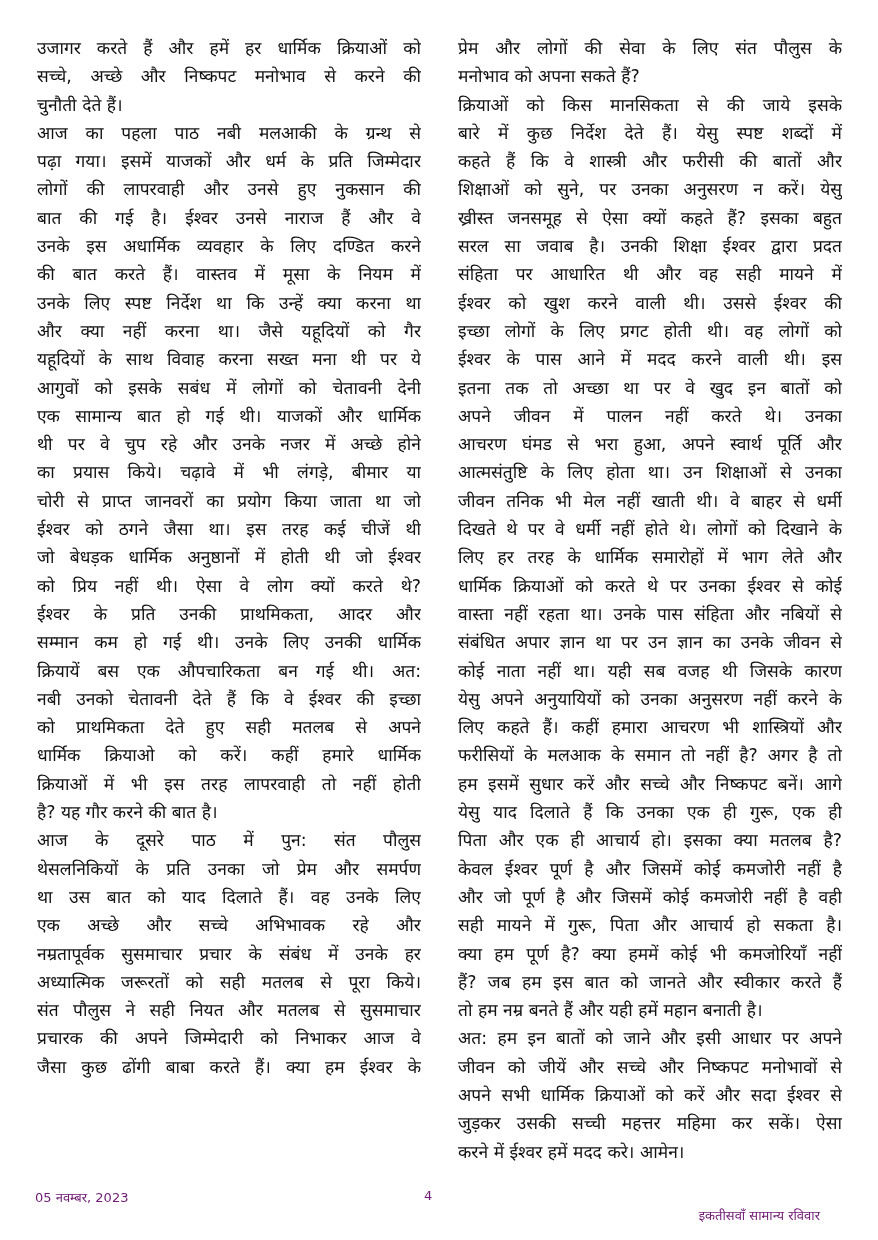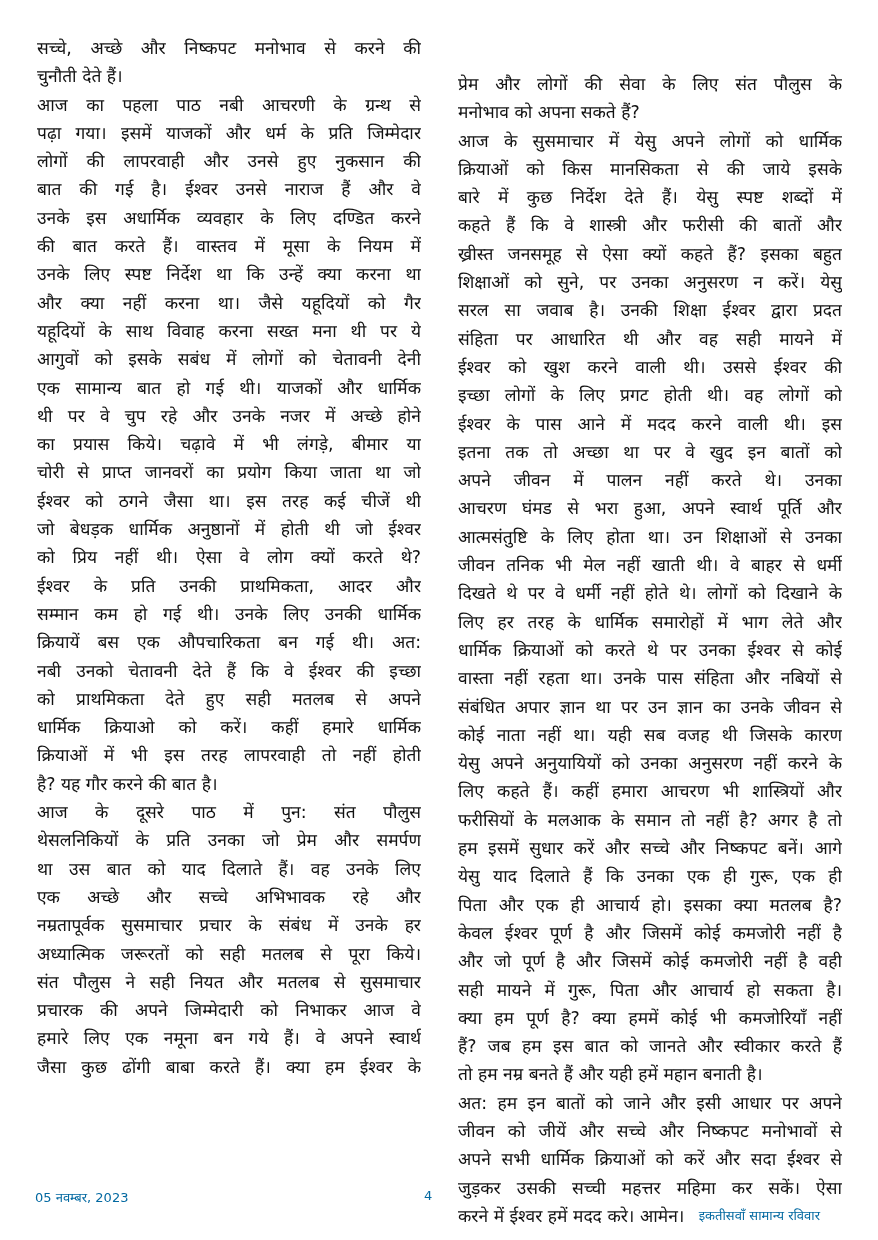--- a/index.html
+++ b/index.html
@@ -1,39 +1,40 @@
 <!DOCTYPE html>
 <html><head>
 <meta charset="utf-8">
 <style>
   html, body { margin: 0; padding: 0; background: #ffffff; }
   body { width: 878px; height: 1240px; position: relative; overflow: hidden; color: #111; }
   .page { position: absolute; left: 0; top: 0; width: 878px; height: 1240px; }
   .col { position: absolute; top: 34px; width: 384px; font-family: "DejaVu Sans", sans-serif; font-size: 17.4px; line-height: 28.3px; }
   .col.left { left: 37px; }
-  .col.right { left: 458px; margin-top: 36px; }
+  .col.right { left: 458px; }
   .para { margin: 0; }
   .line { display: block; white-space: nowrap; text-align: justify; text-align-last: justify; height: 28.3px; overflow: hidden; }
   .line.last { text-align-last: left; }
-  .footer { position: absolute; top: 1188px; font-family: "DejaVu Sans", sans-serif; font-size: 13px; color: #0369a1; }
+  .footer { position: absolute; top: 1188px; font-family: "DejaVu Sans", sans-serif; font-size: 13px; color: #701a75; }
   .footer.date { left: 35px; }
   .footer.pagenum { left: 424px; }
   .footer.title { right: 58px; margin-top: 18px; }
 </style>
 </head>
 <body>
 
 <div class="page">
   <div class="col left" id="left-col">
       <div class="para">
+        <span class="line">उजागर करते हैं और हमें हर धार्मिक क्रियाओं को</span>
         <span class="line">सच्चे, अच्छे और निष्कपट मनोभाव से करने की</span>
         <span class="line last">चुनौती देते हैं।</span>
       </div>
       <div class="para">
-        <span class="line">आज का पहला पाठ नबी आचरणी के ग्रन्थ से</span>
+        <span class="line">आज का पहला पाठ नबी मलआकी के ग्रन्थ से</span>
         <span class="line">पढ़ा गया। इसमें याजकों और धर्म के प्रति जिम्मेदार</span>
         <span class="line">लोगों की लापरवाही और उनसे हुए नुकसान की</span>
         <span class="line">बात की गई है। ईश्वर उनसे नाराज हैं और वे</span>
         <span class="line">उनके इस अधार्मिक व्यवहार के लिए दण्डित करने</span>
         <span class="line">की बात करते हैं। वास्तव में मूसा के नियम में</span>
         <span class="line">उनके लिए स्पष्ट निर्देश था कि उन्हें क्या करना था</span>
         <span class="line">और क्या नहीं करना था। जैसे यहूदियों को गैर</span>
         <span class="line">यहूदियों के साथ विवाह करना सख्त मना थी पर ये</span>
         <span class="line">आगुवों को इसके सबंध में लोगों को चेतावनी देनी</span>
         <span class="line">एक सामान्य बात हो गई थी। याजकों और धार्मिक</span>
@@ -54,36 +55,34 @@
       </div>
       <div class="para">
         <span class="line">आज के दूसरे पाठ में पुन: संत पौलुस</span>
         <span class="line">थेसलनिकियों के प्रति उनका जो प्रेम और समर्पण</span>
         <span class="line">था उस बात को याद दिलाते हैं। वह उनके लिए</span>
         <span class="line">एक अच्छे और सच्चे अभिभावक रहे और</span>
         <span class="line">नम्रतापूर्वक सुसमाचार प्रचार के संबंध में उनके हर</span>
         <span class="line">अध्यात्मिक जरूरतों को सही मतलब से पूरा किये।</span>
         <span class="line">संत पौलुस ने सही नियत और मतलब से सुसमाचार</span>
         <span class="line">प्रचारक की अपने जिम्मेदारी को निभाकर आज वे</span>
-        <span class="line">हमारे लिए एक नमूना बन गये हैं। वे अपने स्वार्थ</span>
         <span class="line">जैसा कुछ ढोंगी बाबा करते हैं। क्या हम ईश्वर के</span>
       </div>
     </div>
   <div class="col right" id="right-col">
       <div class="para">
         <span class="line">प्रेम और लोगों की सेवा के लिए संत पौलुस के</span>
         <span class="line last">मनोभाव को अपना सकते हैं?</span>
       </div>
       <div class="para">
-        <span class="line">आज के सुसमाचार में येसु अपने लोगों को धार्मिक</span>
         <span class="line">क्रियाओं को किस मानसिकता से की जाये इसके</span>
         <span class="line">बारे में कुछ निर्देश देते हैं। येसु स्पष्ट शब्दों में</span>
         <span class="line">कहते हैं कि वे शास्त्री और फरीसी की बातों और</span>
+        <span class="line">शिक्षाओं को सुने, पर उनका अनुसरण न करें। येसु</span>
         <span class="line">ख्रीस्त जनसमूह से ऐसा क्यों कहते हैं? इसका बहुत</span>
-        <span class="line">शिक्षाओं को सुने, पर उनका अनुसरण न करें। येसु</span>
         <span class="line">सरल सा जवाब है। उनकी शिक्षा ईश्वर द्वारा प्रदत</span>
         <span class="line">संहिता पर आधारित थी और वह सही मायने में</span>
         <span class="line">ईश्वर को खुश करने वाली थी। उससे ईश्वर की</span>
         <span class="line">इच्छा लोगों के लिए प्रगट होती थी। वह लोगों को</span>
         <span class="line">ईश्वर के पास आने में मदद करने वाली थी। इस</span>
         <span class="line">इतना तक तो अच्छा था पर वे खुद इन बातों को</span>
         <span class="line">अपने जीवन में पालन नहीं करते थे। उनका</span>
         <span class="line">आचरण घंमड से भरा हुआ, अपने स्वार्थ पूर्ति और</span>
         <span class="line">आत्मसंतुष्टि के लिए होता था। उन शिक्षाओं से उनका</span>
         <span class="line">जीवन तनिक भी मेल नहीं खाती थी। वे बाहर से धर्मी</span>

